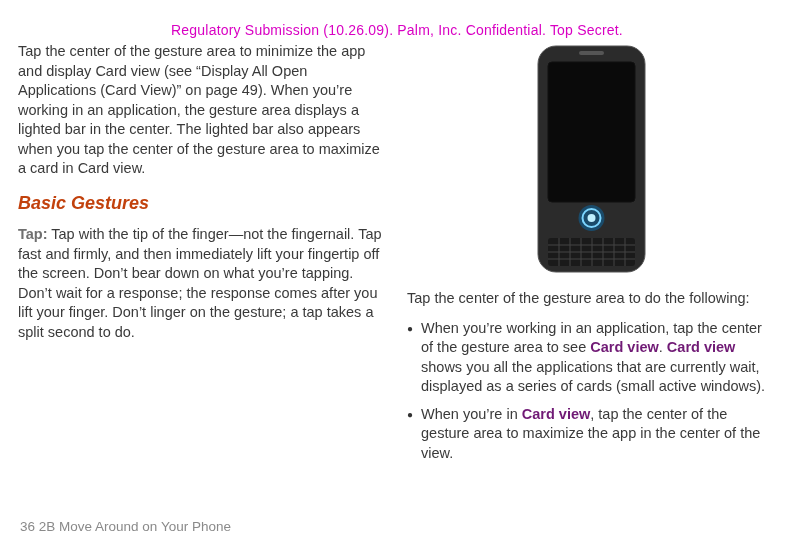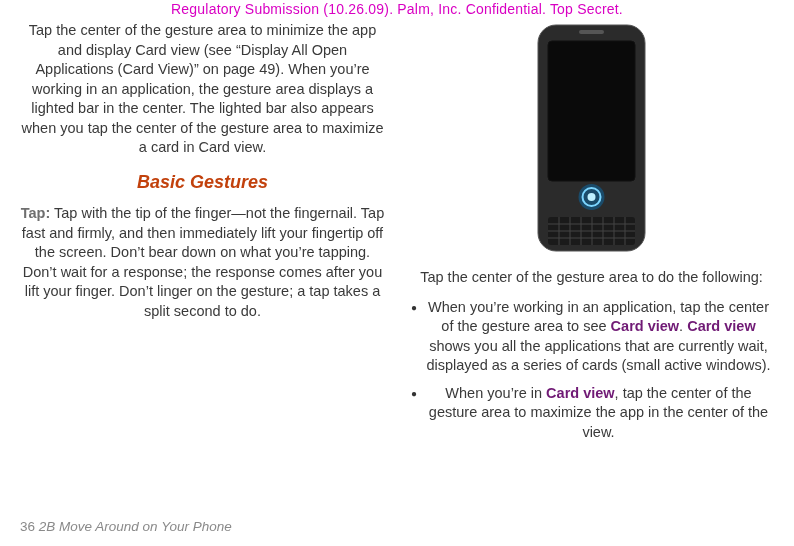--- a/index.html
+++ b/index.html
@@ -9,28 +9,27 @@
       background: #fff;
       font-family: Arial, Helvetica, sans-serif;
       color: #333;
       position: relative;
       padding: 0 18px;
     }
     .header-notice {
       text-align: center;
       color: #d900c3;
       font-size: 14px;
-      padding-top: 1px;
+      padding-top: 22px;
       padding-bottom: 4px;
       letter-spacing: 0.2px;
     }
     .columns {
       display: flex;
       gap: 20px;
-      text-align: center;
     }
     .col {
       flex: 1;
       font-size: 14.5px;
       line-height: 1.35;
       color: #3a3a3a;
     }
     .col p { margin-bottom: 10px; }
     .section-heading {
       font-style: italic;
@@ -64,21 +63,21 @@
     }
     .bullet-text { flex: 1; }
     .footer {
       position: absolute;
       bottom: 12px;
       left: 20px;
       font-size: 13.5px;
       color: #8a8a8a;
     }
     .footer .page-num { font-style: normal; }
-    .footer .chapter { font-style: italic; }
+    .footer .chapter { }
     
     .phone-svg { width: 135px; height: 235px; }
   </style>
 </head>
 <body>
 
 <div class="header-notice">Regulatory Submission (10.26.09). Palm, Inc. Confidential. Top Secret.</div>
 
 <div class="columns">
 

